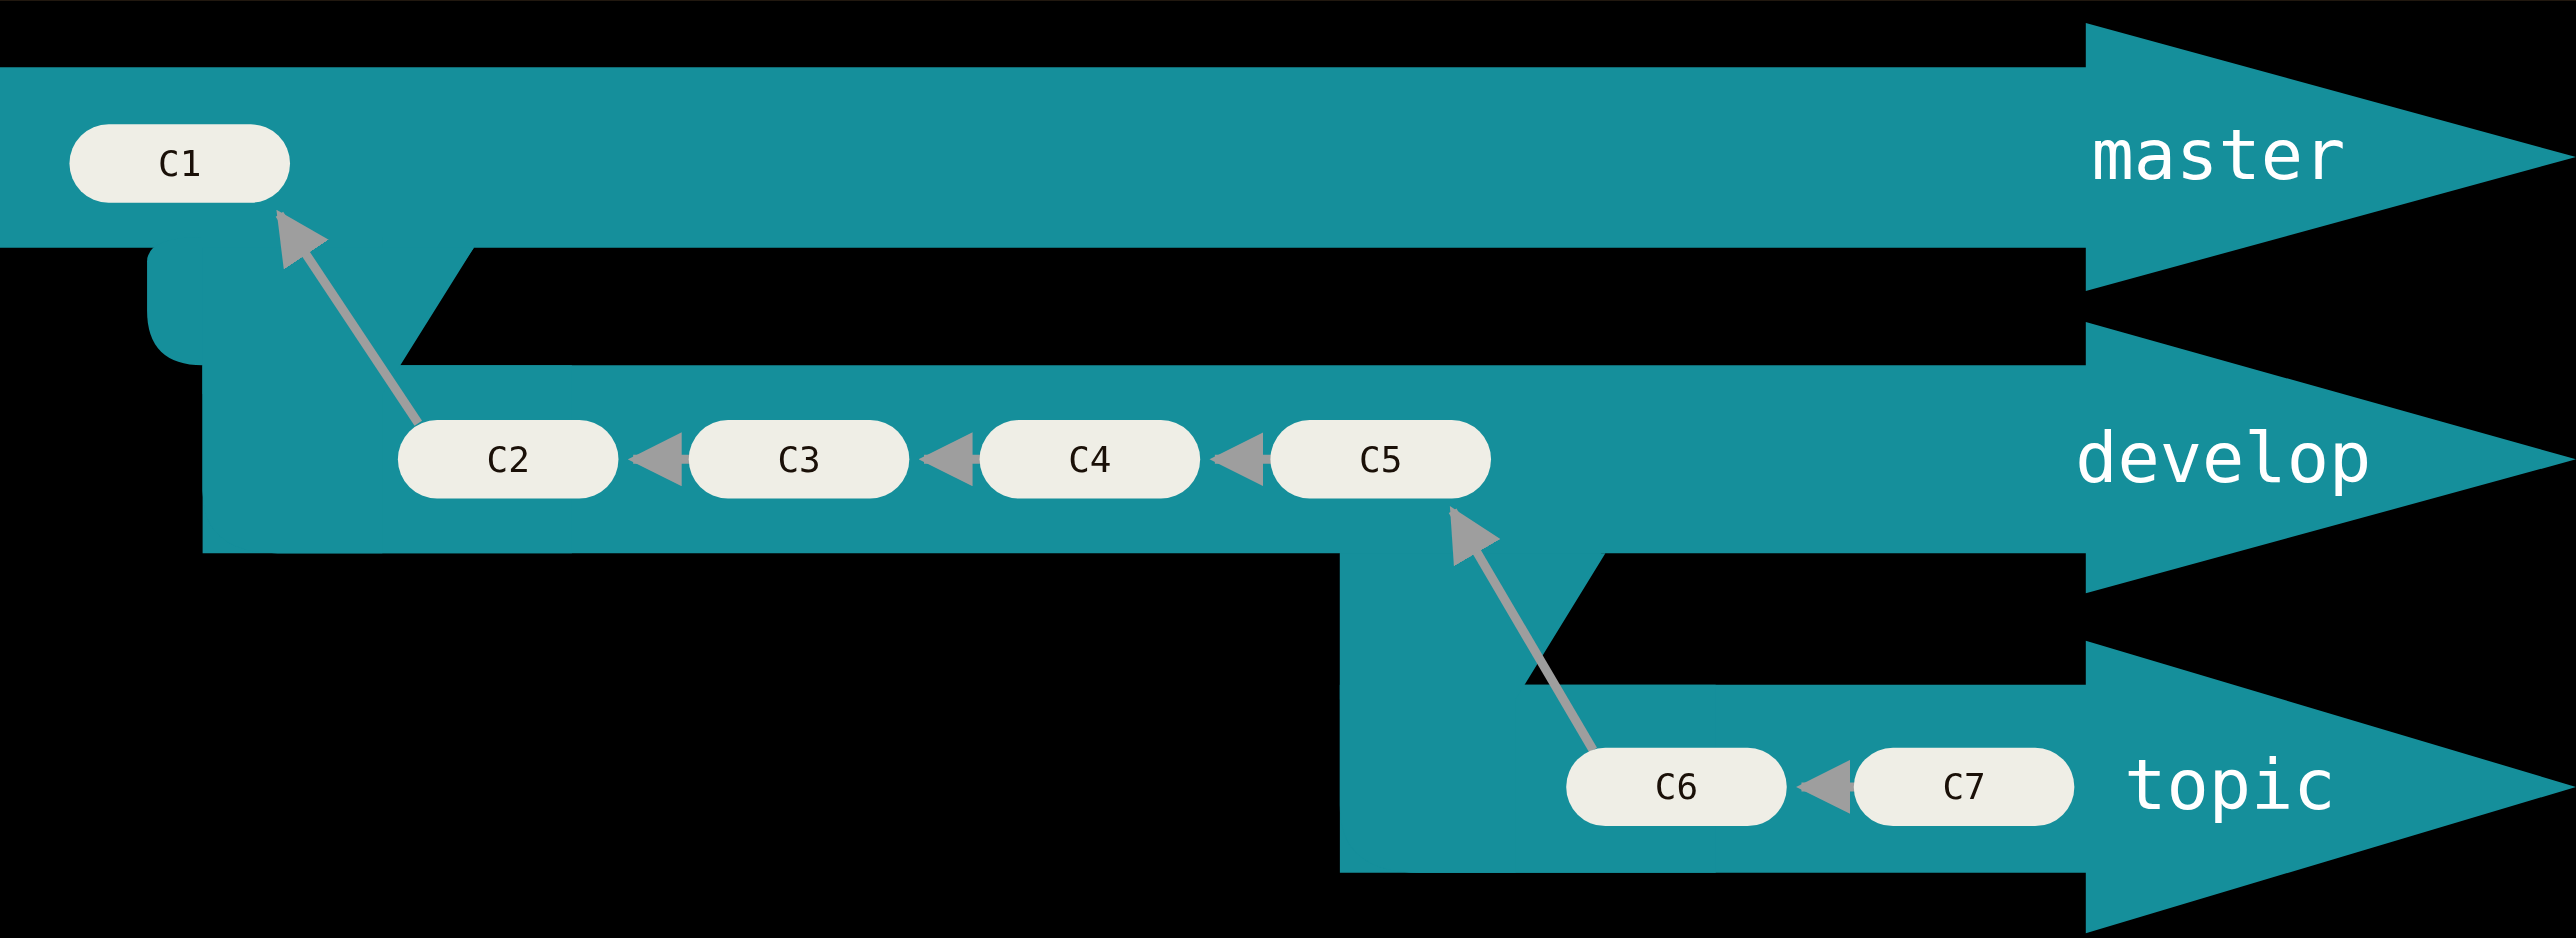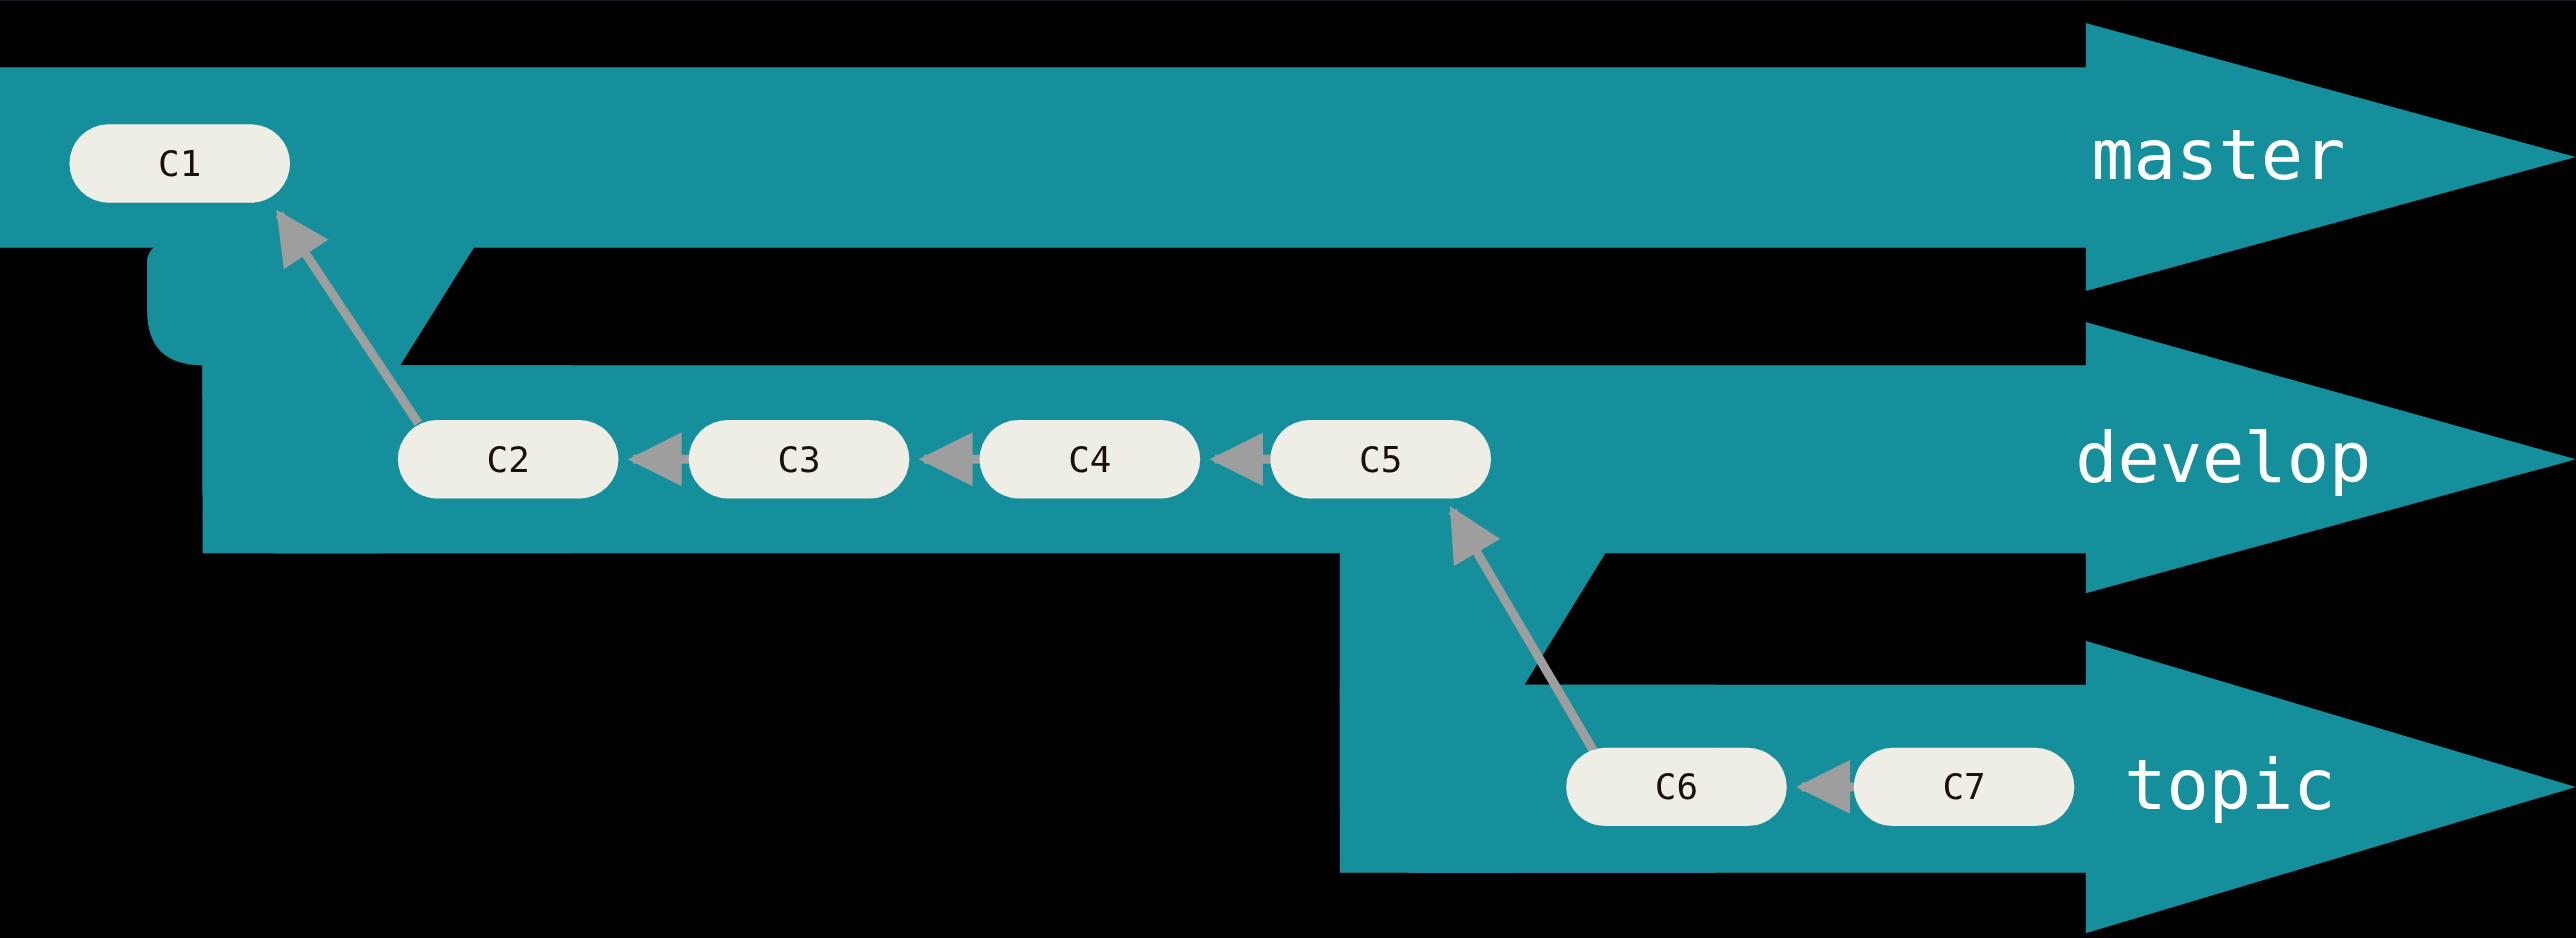--- a/index.html
+++ b/index.html
@@ -4,21 +4,21 @@
 <style>
   html, body {
     margin: 0;
     padding: 0;
     background: #000000;
   }
   #stage {
     position: relative;
     width: 2576px;
     height: 939px;
-    background: #f0abfc;
+    background: #fdba74;
     overflow: hidden;
     font-family: "DejaVu Sans Mono", monospace;
   }
   svg.diagram {
     display: block;
     width: 2576px;
     height: 939px;
   }
   .branch-label {
     font-family: "DejaVu Sans Mono", "Liberation Mono", monospace;

